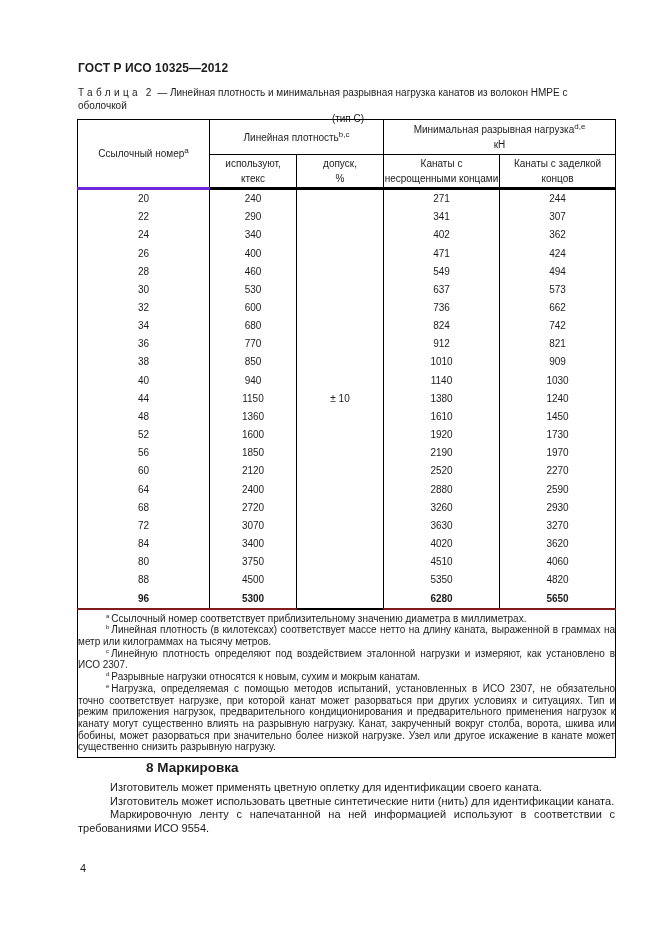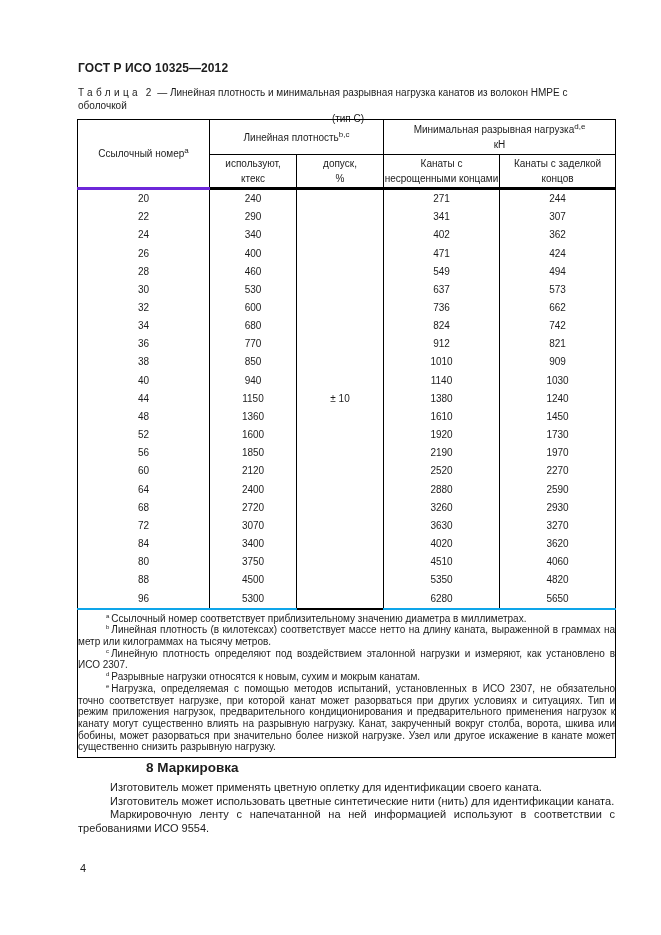--- a/index.html
+++ b/index.html
@@ -59,21 +59,21 @@
     table.t th.ref { border-bottom: 3px solid #6d28d9; }
     table.t th .l { display: block; line-height: 15px; white-space: nowrap; }
     table.t sup { font-size: 8px; vertical-align: 4px; line-height: 0; }
     table.t tbody.data td {
       height: 18.17px;
       line-height: 18px;
       border-top: none;
       border-bottom: none;
       padding: 0;
     }
-    table.t tbody.data tr:last-child td { border-bottom: 2px solid #0ea5e9; }
+    table.t tbody.data tr:last-child td { border-bottom: 2px solid #7f1d1d; font-weight: bold; }
     table.t td.tol { border-bottom: 2px solid #000; }
     table.t td.notes {
       text-align: justify;
       padding: 3px 0 4px 0;
       font-size: 10px;
       line-height: 11.7px;
       border-top: 2px solid #000;
     }
     .fn { text-indent: 28px; }
     .fn sup { font-size: 6px !important; vertical-align: 4px; margin-right: 2px; }

